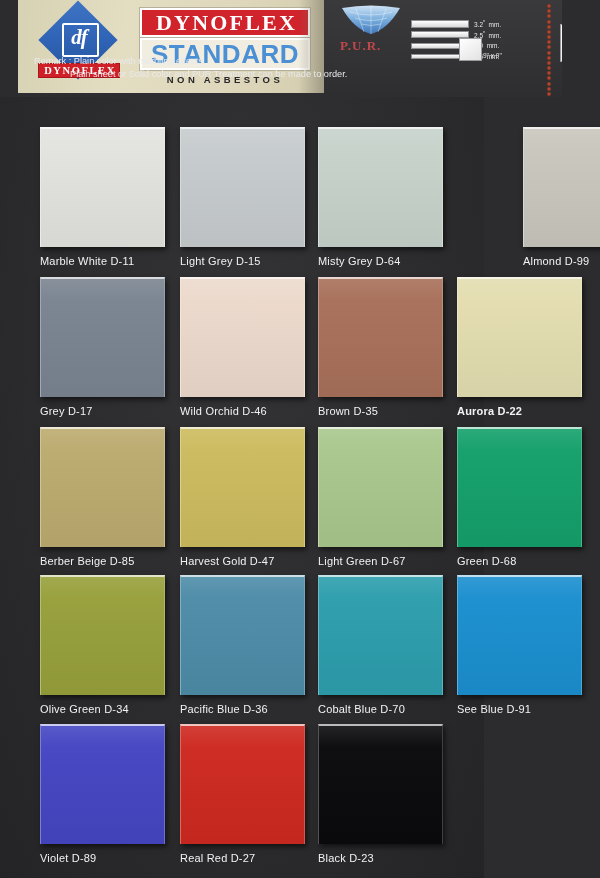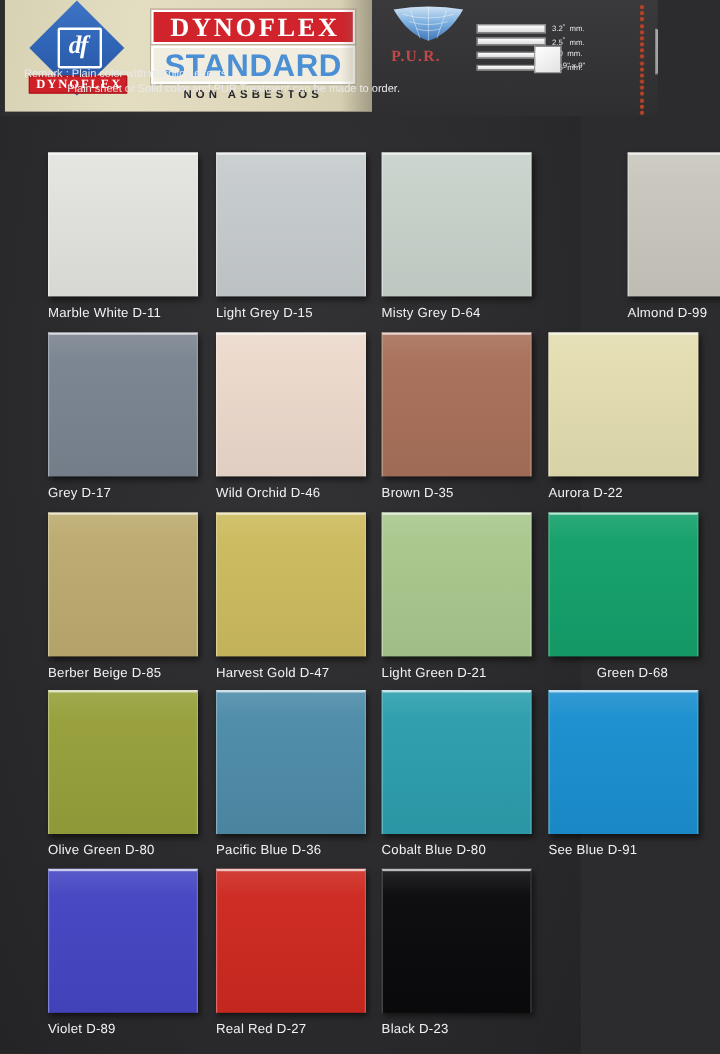--- a/index.html
+++ b/index.html
@@ -11,21 +11,21 @@
     width: 600px;
     height: 878px;
     position: relative;
     overflow: hidden;
     font-family: "Liberation Sans", sans-serif;
   }
 
   
   #header-band {
     position: absolute;
-    left: 4px; top: 0;
+    left: 18px; top: 0;
     width: 544px; height: 97px;
     background: linear-gradient(180deg, #3a3a3c 0%, #333335 60%, #2e2e30 100%);
     overflow: hidden;
   }
   #brand-panel {
     position: absolute;
     left: 0; top: 0;
     width: 306px; height: 93px;
     background: linear-gradient(100deg, #d8d2b4 0%, #e3ddc2 35%, #ded7bb 70%, #d3ccae 100%);
   }
@@ -404,55 +404,55 @@
         <div class="swatch-label">Grey D-17</div>
       </div>
       <div class="swatch-cell" style="left: 180px;">
         <div class="swatch-tile" style="background: rgb(236, 217, 204);"></div>
         <div class="swatch-label">Wild Orchid D-46</div>
       </div>
       <div class="swatch-cell" style="left: 318px;">
         <div class="swatch-tile" style="background: rgb(168, 112, 90);"></div>
         <div class="swatch-label">Brown D-35</div>
       </div>
-      <div class="swatch-cell" style="left: 457px;">
+      <div class="swatch-cell" style="left: 457px; font-weight: bold;">
         <div class="swatch-tile" style="background: rgb(227, 221, 176);"></div>
         <div class="swatch-label">Aurora D-22</div>
       </div>
     </div>
     <div class="swatch-row" style="top: 330px;">
       <div class="swatch-cell" style="left: 40px;">
         <div class="swatch-tile" style="background: rgb(188, 171, 111);"></div>
         <div class="swatch-label">Berber Beige D-85</div>
       </div>
       <div class="swatch-cell" style="left: 180px;">
         <div class="swatch-tile" style="background: rgb(204, 187, 94);"></div>
         <div class="swatch-label">Harvest Gold D-47</div>
       </div>
       <div class="swatch-cell" style="left: 318px;">
         <div class="swatch-tile" style="background: rgb(169, 199, 141);"></div>
-        <div class="swatch-label">Light Green D-21</div>
-      </div>
-      <div class="swatch-cell" style="left: 457px; text-align: center;">
+        <div class="swatch-label">Light Green D-67</div>
+      </div>
+      <div class="swatch-cell" style="left: 457px;">
         <div class="swatch-tile" style="background: rgb(20, 160, 107);"></div>
         <div class="swatch-label">Green D-68</div>
       </div>
     </div>
     <div class="swatch-row" style="top: 478px;">
       <div class="swatch-cell" style="left: 40px;">
         <div class="swatch-tile" style="background: rgb(151, 160, 59);"></div>
-        <div class="swatch-label">Olive Green D-80</div>
+        <div class="swatch-label">Olive Green D-34</div>
       </div>
       <div class="swatch-cell" style="left: 180px;">
         <div class="swatch-tile" style="background: rgb(78, 140, 168);"></div>
         <div class="swatch-label">Pacific Blue D-36</div>
       </div>
       <div class="swatch-cell" style="left: 318px;">
         <div class="swatch-tile" style="background: rgb(45, 158, 173);"></div>
-        <div class="swatch-label">Cobalt Blue D-80</div>
+        <div class="swatch-label">Cobalt Blue D-70</div>
       </div>
       <div class="swatch-cell" style="left: 457px;">
         <div class="swatch-tile" style="background: rgb(27, 143, 207);"></div>
         <div class="swatch-label">See Blue D-91</div>
       </div>
     </div>
     <div class="swatch-row" style="top: 627px;">
       <div class="swatch-cell" style="left: 40px;">
         <div class="swatch-tile" style="background: rgb(69, 70, 194);"></div>
         <div class="swatch-label">Violet D-89</div>

